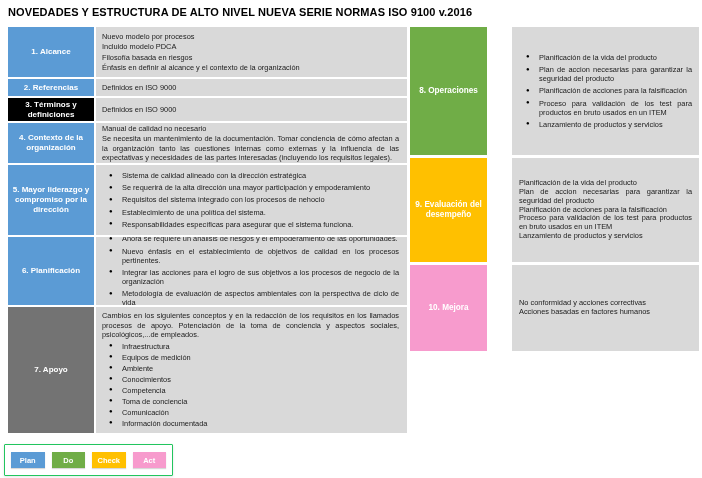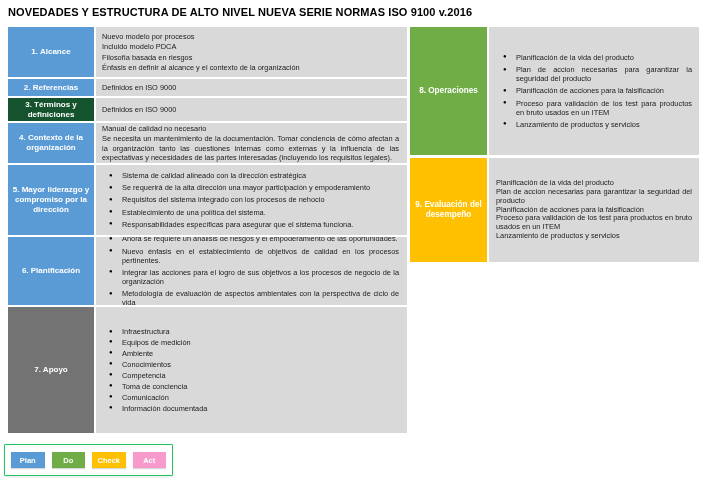--- a/index.html
+++ b/index.html
@@ -41,21 +41,21 @@
   ul.bullets li::before {
     content:"\25CF"; position:absolute; left:7px; top:0.5px; font-size:6px; color:#000;
   }
   
   .h-r1{height:50px} .h-r2{height:17px} .h-r3{height:23px} .h-r4{height:40px}
   .h-r5{height:70px} .h-r6{height:68px} .h-r7{height:126px}
   
   .h-s8{height:128px} .h-s9{height:104px} .h-s10{height:86px}
   .right-table .row { margin-bottom:3px; }
   .right-table .label { width:77px; font-size:8.2px; }
-  .right-table .content { padding:3px 7px; }
+  .right-table .content { padding:3px 7px;margin-left:23px; }
   .plainlines .line { margin:0; text-align:justify; line-height:1.18; }
 
   .legend {
     margin-top:9px; margin-left:-4px; width:169px;
     border:1px solid #22c55e; background:#fff;
     box-shadow:0 1px 3px rgba(0,0,0,0.10);
     padding:7px 6px; display:flex; gap:7px; border-radius:1px;
   }
   .legend-chip {
     width:34px; height:16px; color:#fff; font-weight:bold; font-size:7.5px;
@@ -84,21 +84,21 @@
       </div>
 
       <div class="row h-r2">
         <div class="label" style="background-color: rgb(91, 155, 213);">2. Referencias</div>
         <div class="content">
           <div class="line">Definidos en ISO 9000</div>
         </div>
       </div>
 
       <div class="row h-r3">
-        <div class="label" style="background-color: #14532d;">3. Términos y definiciones</div>
+        <div class="label" style="background-color: #000000;">3. Términos y definiciones</div>
         <div class="content">
           <div class="line">Definidos en ISO 9000</div>
         </div>
       </div>
 
       <div class="row h-r4">
         <div class="label" style="background-color: rgb(91, 155, 213);">4. Contexto de la organización</div>
         <div class="content">
           <div class="line">Manual de calidad no necesario</div>
           <div class="para">Se necesita un mantenimiento de la documentación. Tomar conciencia de cómo afectan a la organización tanto las cuestiones internas como externas y la influencia de las expectativas y necesidades de las partes interesadas (incluyendo los requisitos legales).</div>
@@ -126,20 +126,21 @@
             <li>Nuevo énfasis en el establecimiento de objetivos de calidad en los procesos pertinentes.</li>
             <li>Integrar las acciones para el logro de sus objetivos a los procesos de negocio de la organización</li>
             <li>Metodología de evaluación de aspectos ambientales con la perspectiva de ciclo de vida</li>
           </ul>
         </div>
       </div>
 
       <div class="row h-r7">
         <div class="label" style="background-color: #737373;">7. Apoyo</div>
         <div class="content">
+          <div class="para">Cambios en los siguientes conceptos y en la redacción de los requisitos en los llamados procesos de apoyo. Potenciación de la toma de conciencia y aspectos sociales, psicológicos,...de empleados.</div>
           <ul class="bullets tight">
             <li>Infraestructura</li>
             <li>Equipos de medición</li>
             <li>Ambiente</li>
             <li>Conocimientos</li>
             <li>Competencia</li>
             <li>Toma de conciencia</li>
             <li>Comunicación</li>
             <li>Información documentada</li>
           </ul>
@@ -166,20 +167,27 @@
         <div class="label" style="background-color: rgb(255, 192, 0);">9. Evaluación del desempeño</div>
         <div class="content plainlines">
           <div class="line">Planificación de la vida del producto</div>
           <div class="line">Plan de accion necesarias para garantizar la seguridad del producto</div>
           <div class="line">Planificación de acciones para la falsificación</div>
           <div class="line">Proceso para validación de los test para productos en bruto usados en un ITEM</div>
           <div class="line">Lanzamiento de productos y servicios</div>
         </div>
       </div>
 
+      <div class="row h-s10">
+        <div class="label" style="background-color: rgb(247, 155, 205);">10. Mejora</div>
+        <div class="content plainlines">
+          <div class="line">No conformidad y acciones correctivas</div>
+          <div class="line">Acciones basadas en factores humanos</div>
+        </div>
+      </div>
     </div>
   </div>
 
   <div class="legend">
     <div class="legend-chip" style="background-color: rgb(91, 155, 213);">Plan</div>
     <div class="legend-chip" style="background-color: rgb(112, 173, 71);">Do</div>
     <div class="legend-chip" style="background-color: rgb(255, 192, 0);">Check</div>
     <div class="legend-chip" style="background-color: rgb(247, 155, 205);">Act</div>
   </div>
 </div>

